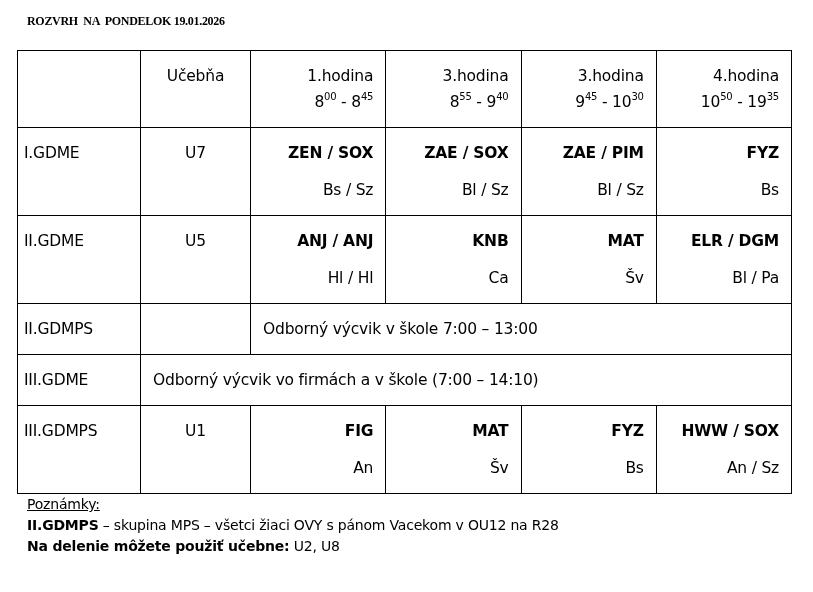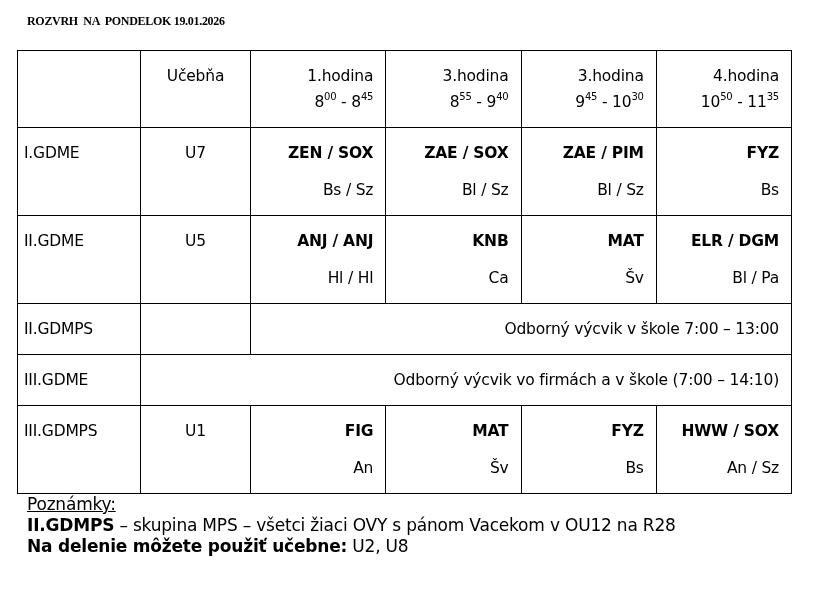--- a/index.html
+++ b/index.html
@@ -32,24 +32,24 @@
   .c-room { width: 85px; text-align: center; }
   .c-lesson { text-align: right; }
   tr.head td { height: 52px; }
   tr.row td { height: 52px; }
   tr.span-row td { height: 26px; }
   .subj { font-weight: bold; display: block; }
   .teach { display: block; margin-top: 11px; }
   .hdr-name { display: block; }
   .hdr-time { display: block; }
   .hdr-time sup { font-size: 10px; line-height: 0; position: relative; top: -1px; margin-top: 8px; }
-  .span-text { text-align: right; }
+  .span-text { text-align: left; }
   .notes {
     position: absolute; left: 27px; top: 494px;
-    font-size: 17px; line-height: 21px; letter-spacing: -0.2px;
+    font-size: 14px; line-height: 21px; letter-spacing: -0.2px;
   }
   .notes .heading { text-decoration: underline; }
   .notes b { font-weight: bold; }
 </style>
 </head>
 <body>
 
 <div class="title">ROZVRH  NA  PONDELOK 19.01.2026</div>
 
 <table class="rozvrh">
@@ -64,21 +64,21 @@
     <td class="c-lesson">
       <span class="hdr-name">3.hodina</span>
       <span class="hdr-time"><span>8</span><sup>55</sup><span style="white-space:pre"> - </span><span>9</span><sup>40</sup></span>
     </td>
     <td class="c-lesson">
       <span class="hdr-name">3.hodina</span>
       <span class="hdr-time"><span>9</span><sup>45</sup><span style="white-space:pre"> - </span><span>10</span><sup>30</sup></span>
     </td>
     <td class="c-lesson">
       <span class="hdr-name">4.hodina</span>
-      <span class="hdr-time"><span>10</span><sup>50</sup><span style="white-space:pre"> - </span><span>11</span><sup>35</sup></span>
+      <span class="hdr-time"><span>10</span><sup>50</sup><span style="white-space:pre"> - </span><span>19</span><sup>35</sup></span>
     </td>
   </tr>
 
   <tr class="row">
     <td class="c-class">I.GDME</td>
     <td class="c-room">U7</td>
     <td class="c-lesson">
           <span class="subj">ZEN / SOX</span>
           <span class="teach">Bs / Sz</span>
         </td>

